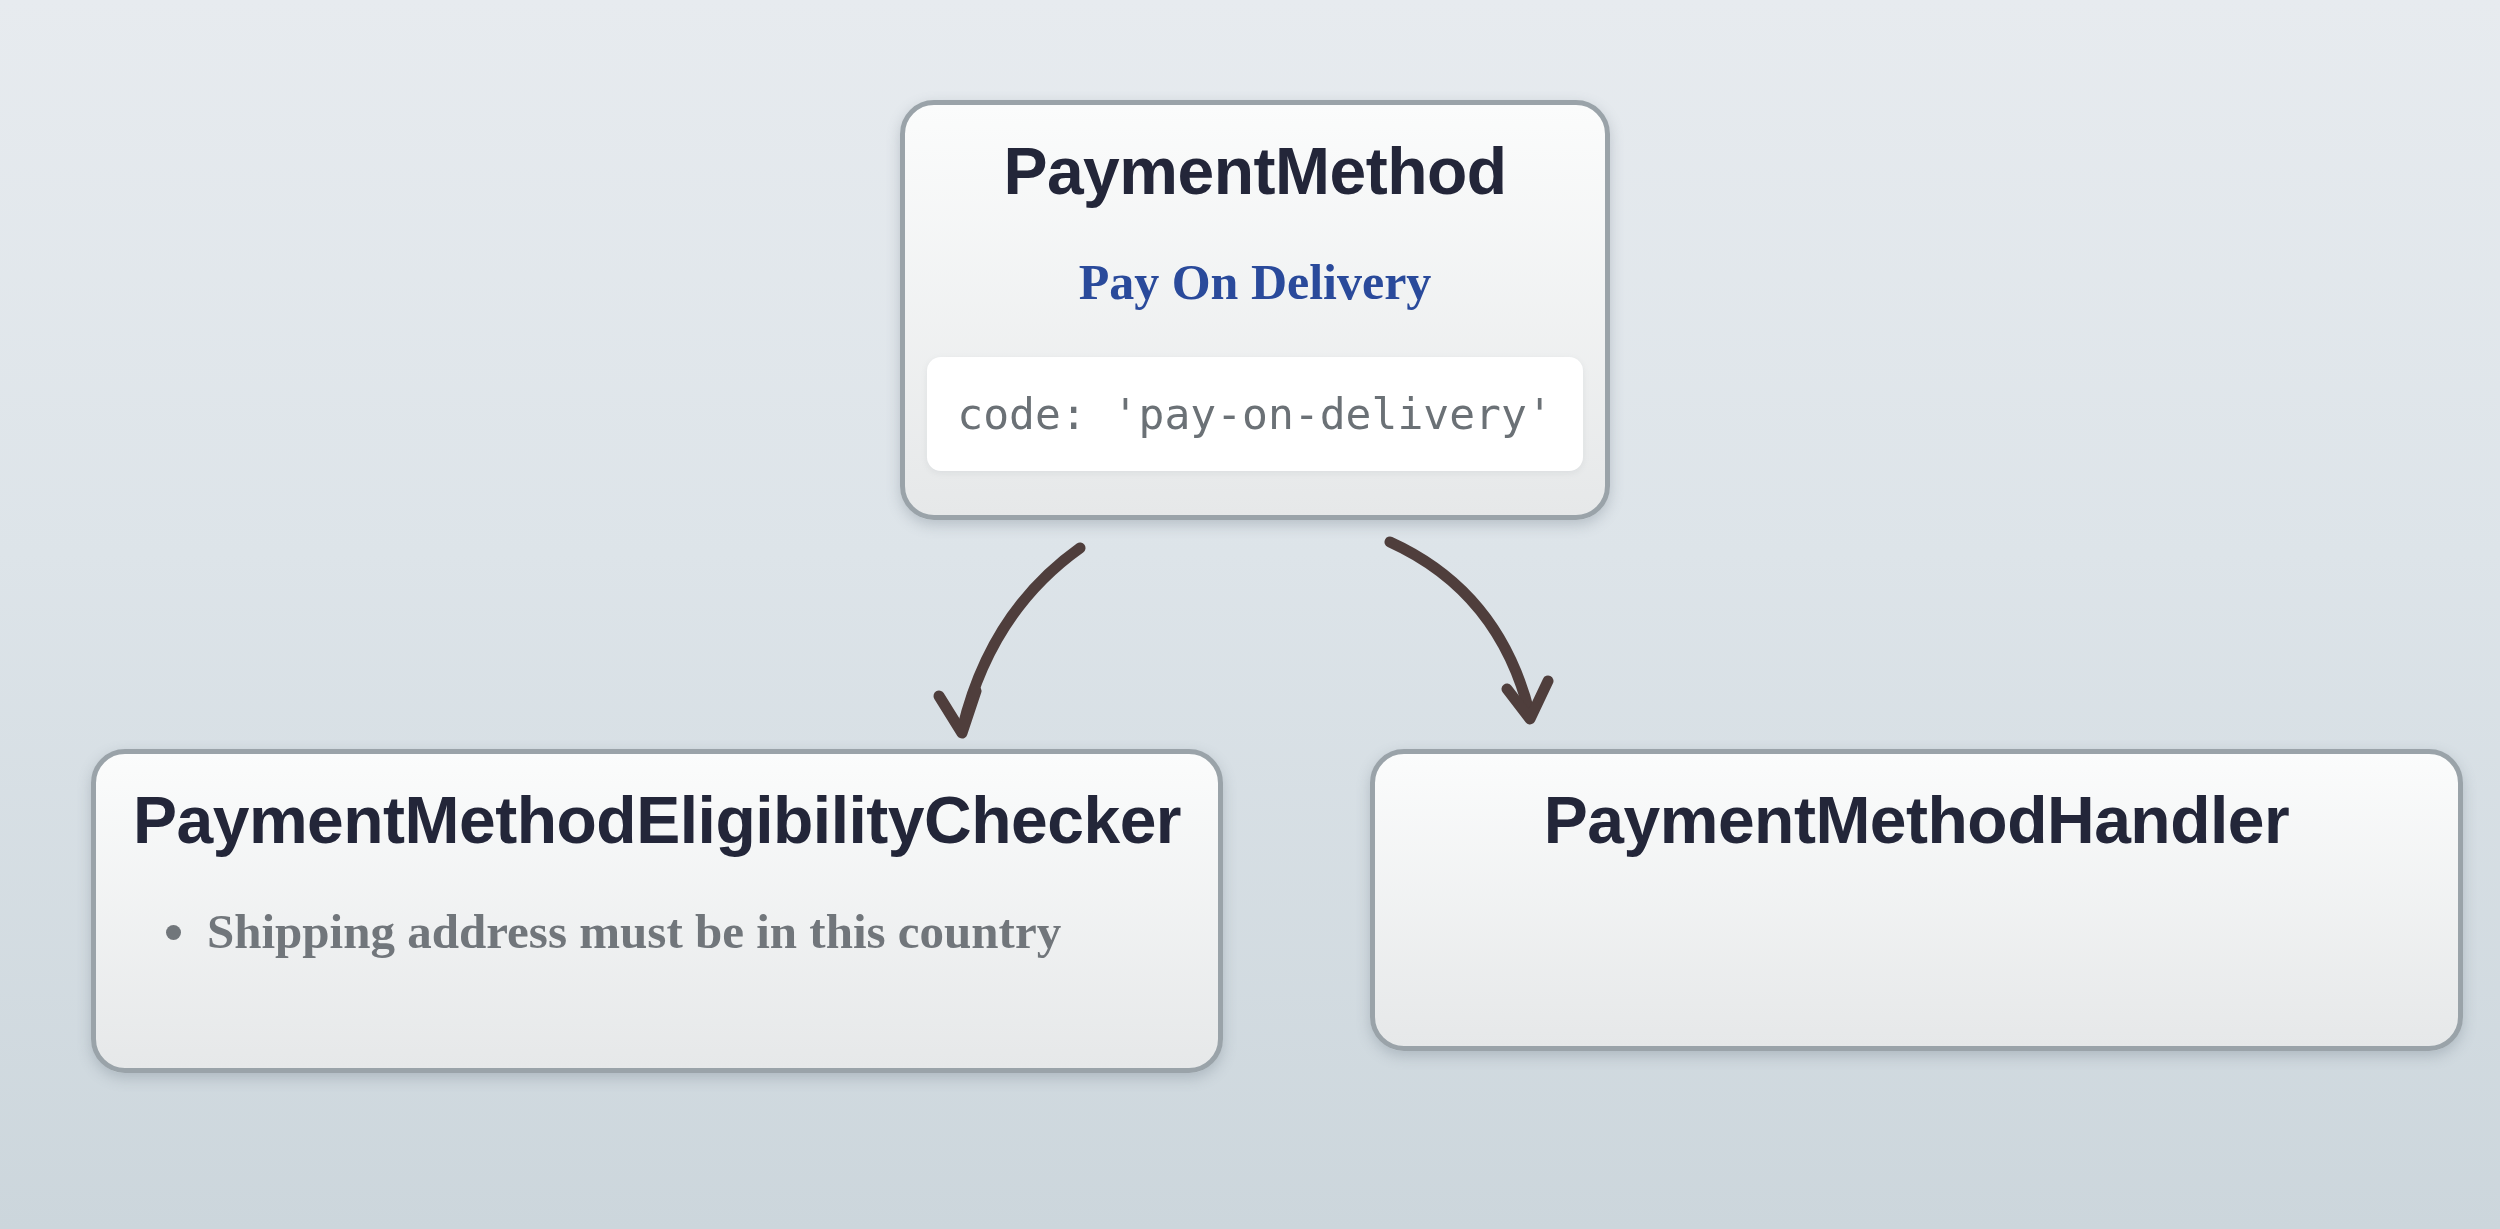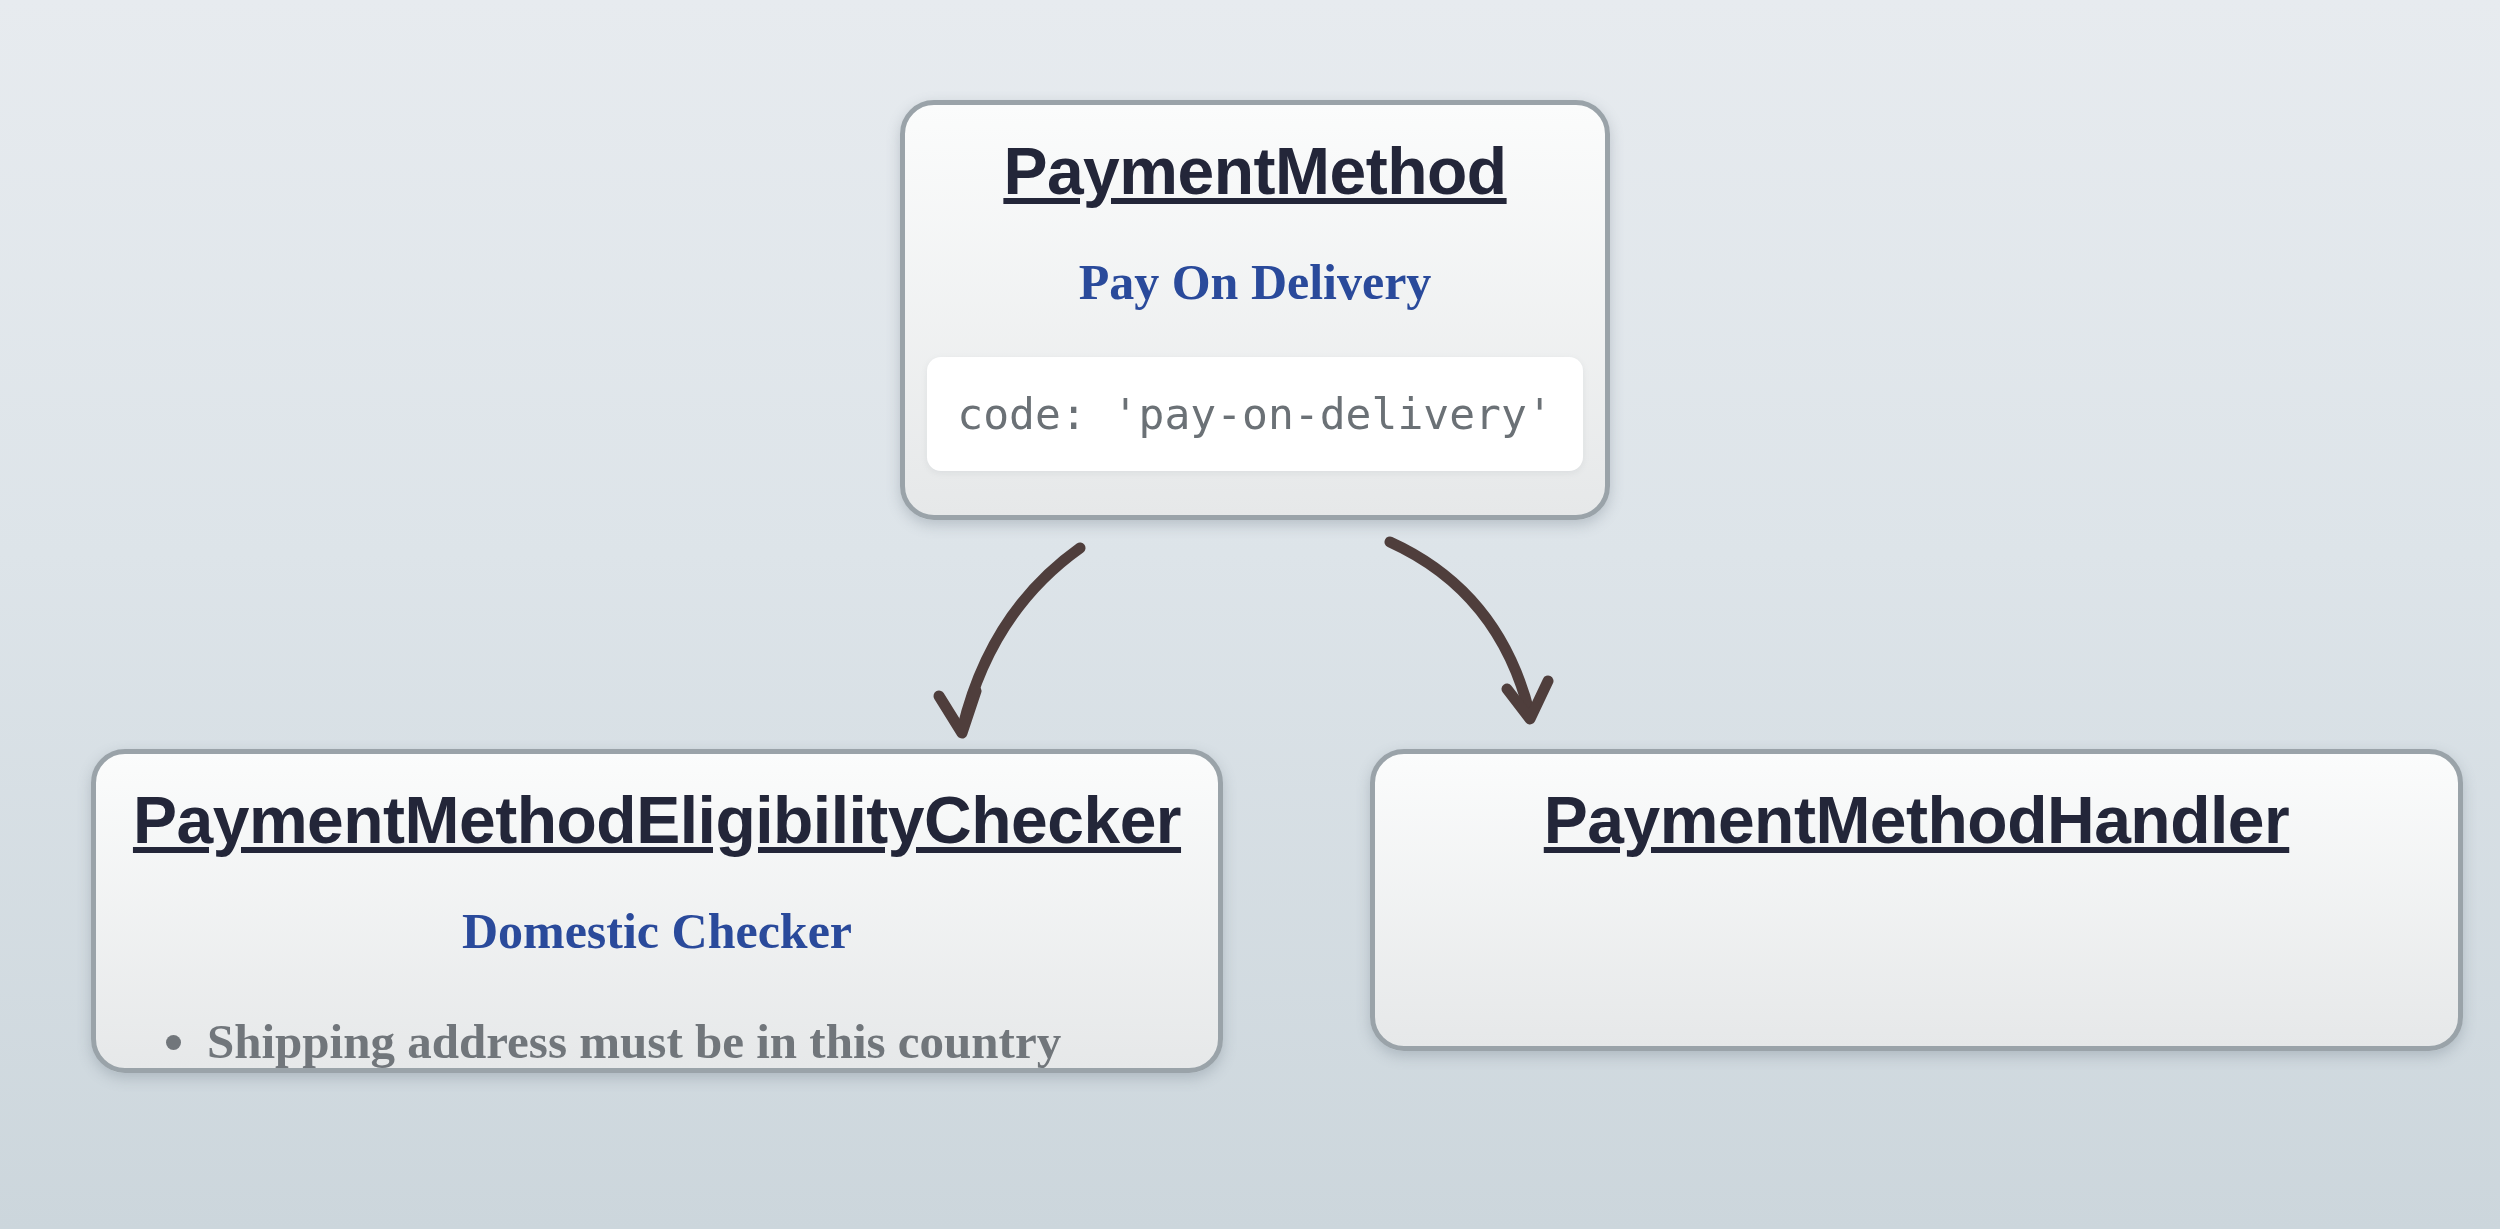--- a/index.html
+++ b/index.html
@@ -60,21 +60,20 @@
     left:1370px;top:749px;width:1093px;height:302px;
     padding:28px 20px 0;
   }
   .node-title{
     font-size:66px;
     font-weight:bold;
     color:var(--title-text);
     line-height:76px;
     text-align:center;
     letter-spacing:-0.5px;
-    text-decoration:underline;
   }
   .node-subtitle{
     font-size:50px;
     font-weight:bold;
     color:var(--subtitle-text);
     line-height:74px;
     text-align:right;
     margin-top:36px;
     font-family:Liberation Serif, serif;
   }
@@ -133,21 +132,20 @@
   <div class="node node-top">
     <div class="node-title">PaymentMethod</div>
     <div class="node-subtitle">Pay On Delivery</div>
     <div class="code-pill">
       <span>code: 'pay-on-delivery'</span>
     </div>
   </div>
 
   <div class="node node-left">
     <div class="node-title">PaymentMethodEligibilityChecker</div>
-    <div class="node-subtitle">Domestic Checker</div>
     <div class="rule-row">
       <span class="bullet-dot"></span>
       <span class="rule-text">Shipping address must be in this country</span>
     </div>
   </div>
 
   <div class="node node-right">
     <div class="node-title">PaymentMethodHandler</div>
   </div>
 

